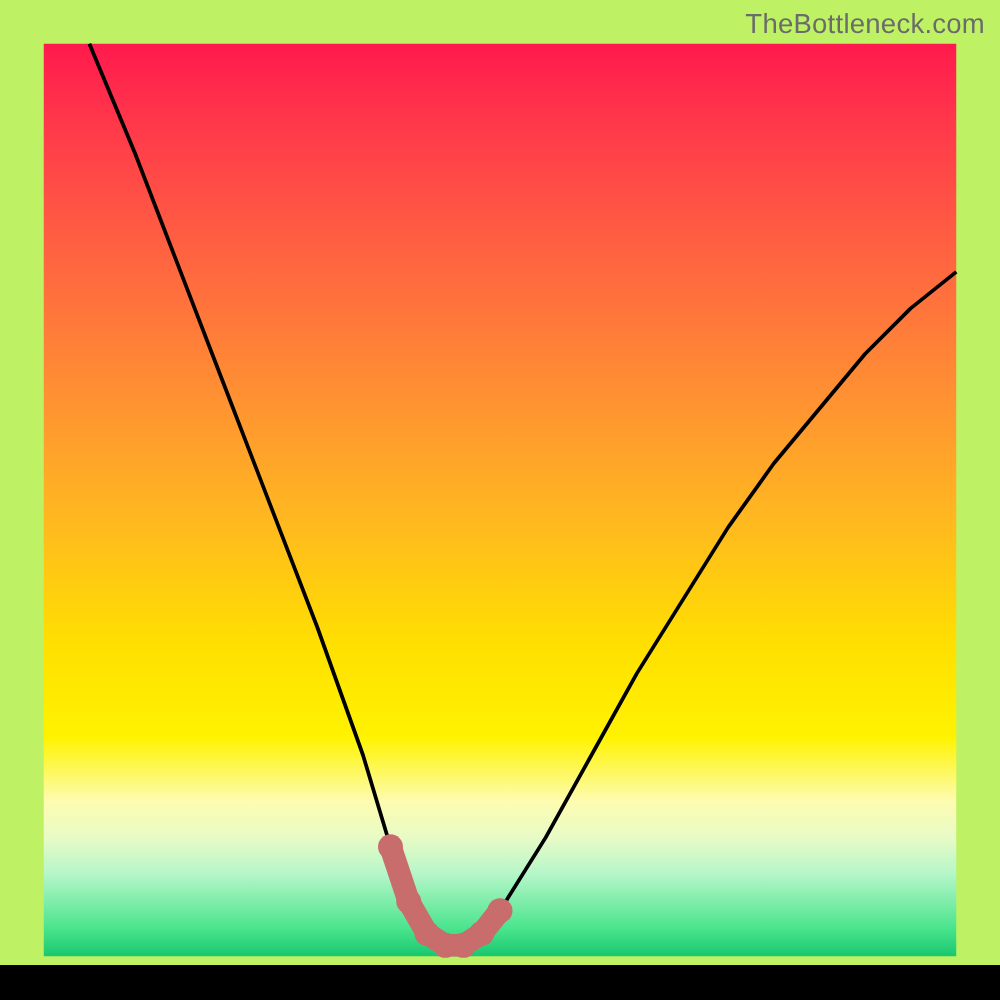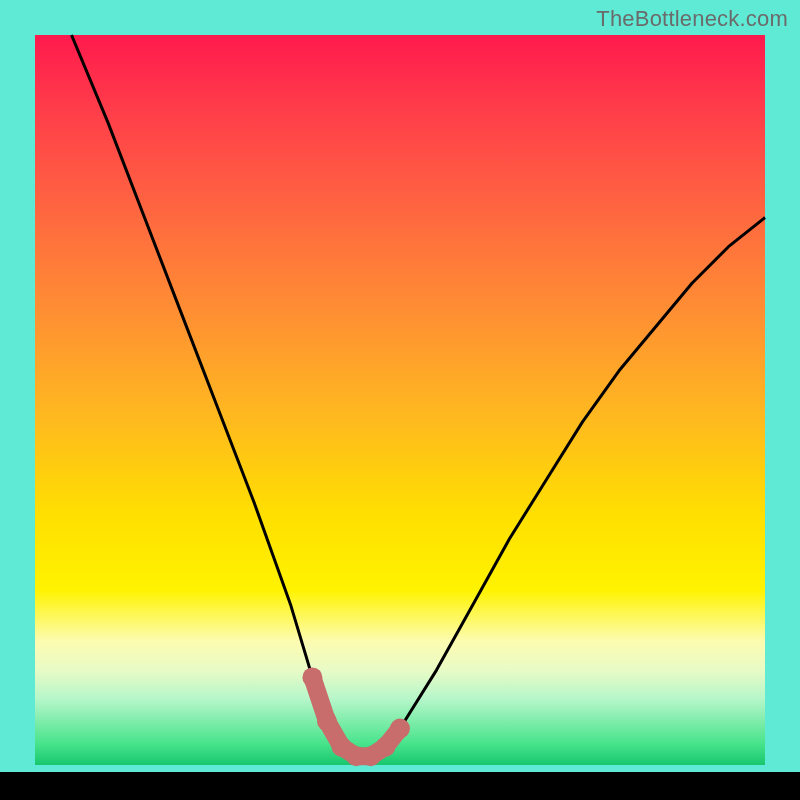--- a/index.html
+++ b/index.html
@@ -1,21 +1,21 @@
 <!DOCTYPE html>
 <html><head>
 <meta charset="utf-8">
 <style>
   * { margin: 0; padding: 0; box-sizing: border-box; }
   html, body { width: 800px; height: 800px; overflow: hidden; background: #000; }
   .frame {
     position: relative;
     width: 800px;
     height: 772px;
-    background: #5eead4;
+    background: #bef264;
   }
   .plot-area {
     position: absolute;
     left: 35px;
     top: 35px;
     width: 730px;
     height: 730px;
     background: linear-gradient(to bottom,
       #ff1a4d 0%,
       #ff3c4a 10%,

